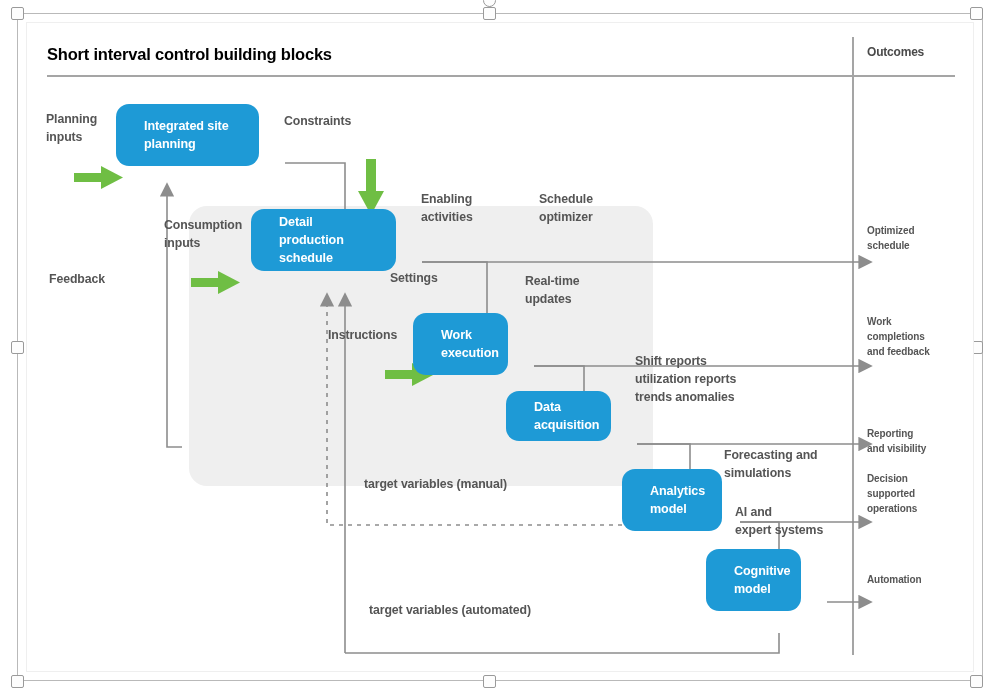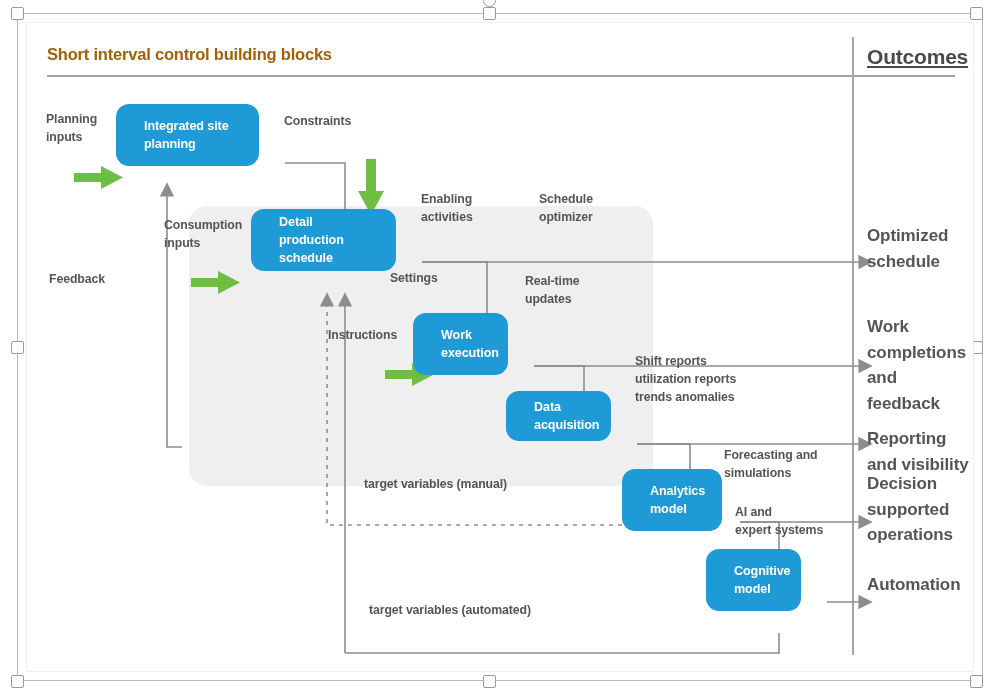--- a/index.html
+++ b/index.html
@@ -7,34 +7,34 @@
   #stage{position:relative;width:1000px;height:700px;background:#ffffff;}
 
   
   .sel-frame{position:absolute;left:17px;top:13px;width:966px;height:668px;border:1px solid #b9b9b9;box-sizing:border-box;}
   .handle{position:absolute;width:13px;height:13px;background:#fdfdfd;border:1.5px solid #9a9a9a;border-radius:2px;box-sizing:border-box;}
   .rot-stem{position:absolute;width:1.5px;height:14px;background:#bdbdbd;}
 
   
   .card{position:absolute;left:26px;top:22px;width:948px;height:650px;background:#ffffff;border:1px solid #efefef;box-sizing:border-box;}
 
-  .title{position:absolute;left:20px;top:22px;font-size:16.5px;font-weight:bold;color:#a16207;letter-spacing:-0.2px;}
-  .outcomes-title{position:absolute;left:840px;top:22px;font-size:21px;font-weight:bold;color:#4a4a4a;letter-spacing:-0.2px;text-decoration:underline;}
+  .title{position:absolute;left:20px;top:22px;font-size:16.5px;font-weight:bold;color:#000000;letter-spacing:-0.2px;}
+  .outcomes-title{position:absolute;left:840px;top:22px;font-size:12px;font-weight:bold;color:#4a4a4a;letter-spacing:-0.2px;}
   .hrule{position:absolute;left:20px;top:52px;width:908px;height:1.6px;background:#a5a5a5;}
   .vrule{position:absolute;left:825px;top:14px;width:1.6px;height:618px;background:#a5a5a5;}
 
   
   .grey-zone{position:absolute;background:#efefef;border-radius:18px;}
 
   
   .node{position:absolute;background:#1e9ad6;border-radius:13px;color:#ffffff;font-size:12.6px;font-weight:bold;line-height:1.45;display:flex;align-items:center;box-sizing:border-box;padding:0 28px;letter-spacing:-0.1px;}
 
   
   .lbl{position:absolute;color:#555555;font-size:12.3px;font-weight:bold;line-height:1.45;letter-spacing:-0.1px;}
-  .outlbl{position:absolute;color:#555555;font-size:17px;font-weight:bold;line-height:1.5;letter-spacing:-0.1px;}
+  .outlbl{position:absolute;color:#555555;font-size:10px;font-weight:bold;line-height:1.5;letter-spacing:-0.1px;}
 
   
   svg.layer{position:absolute;left:0;top:0;width:1000px;height:700px;pointer-events:none;}
 </style>
 </head>
 <body>
 
 <div id="stage">
 
   <div class="sel-frame"></div>

